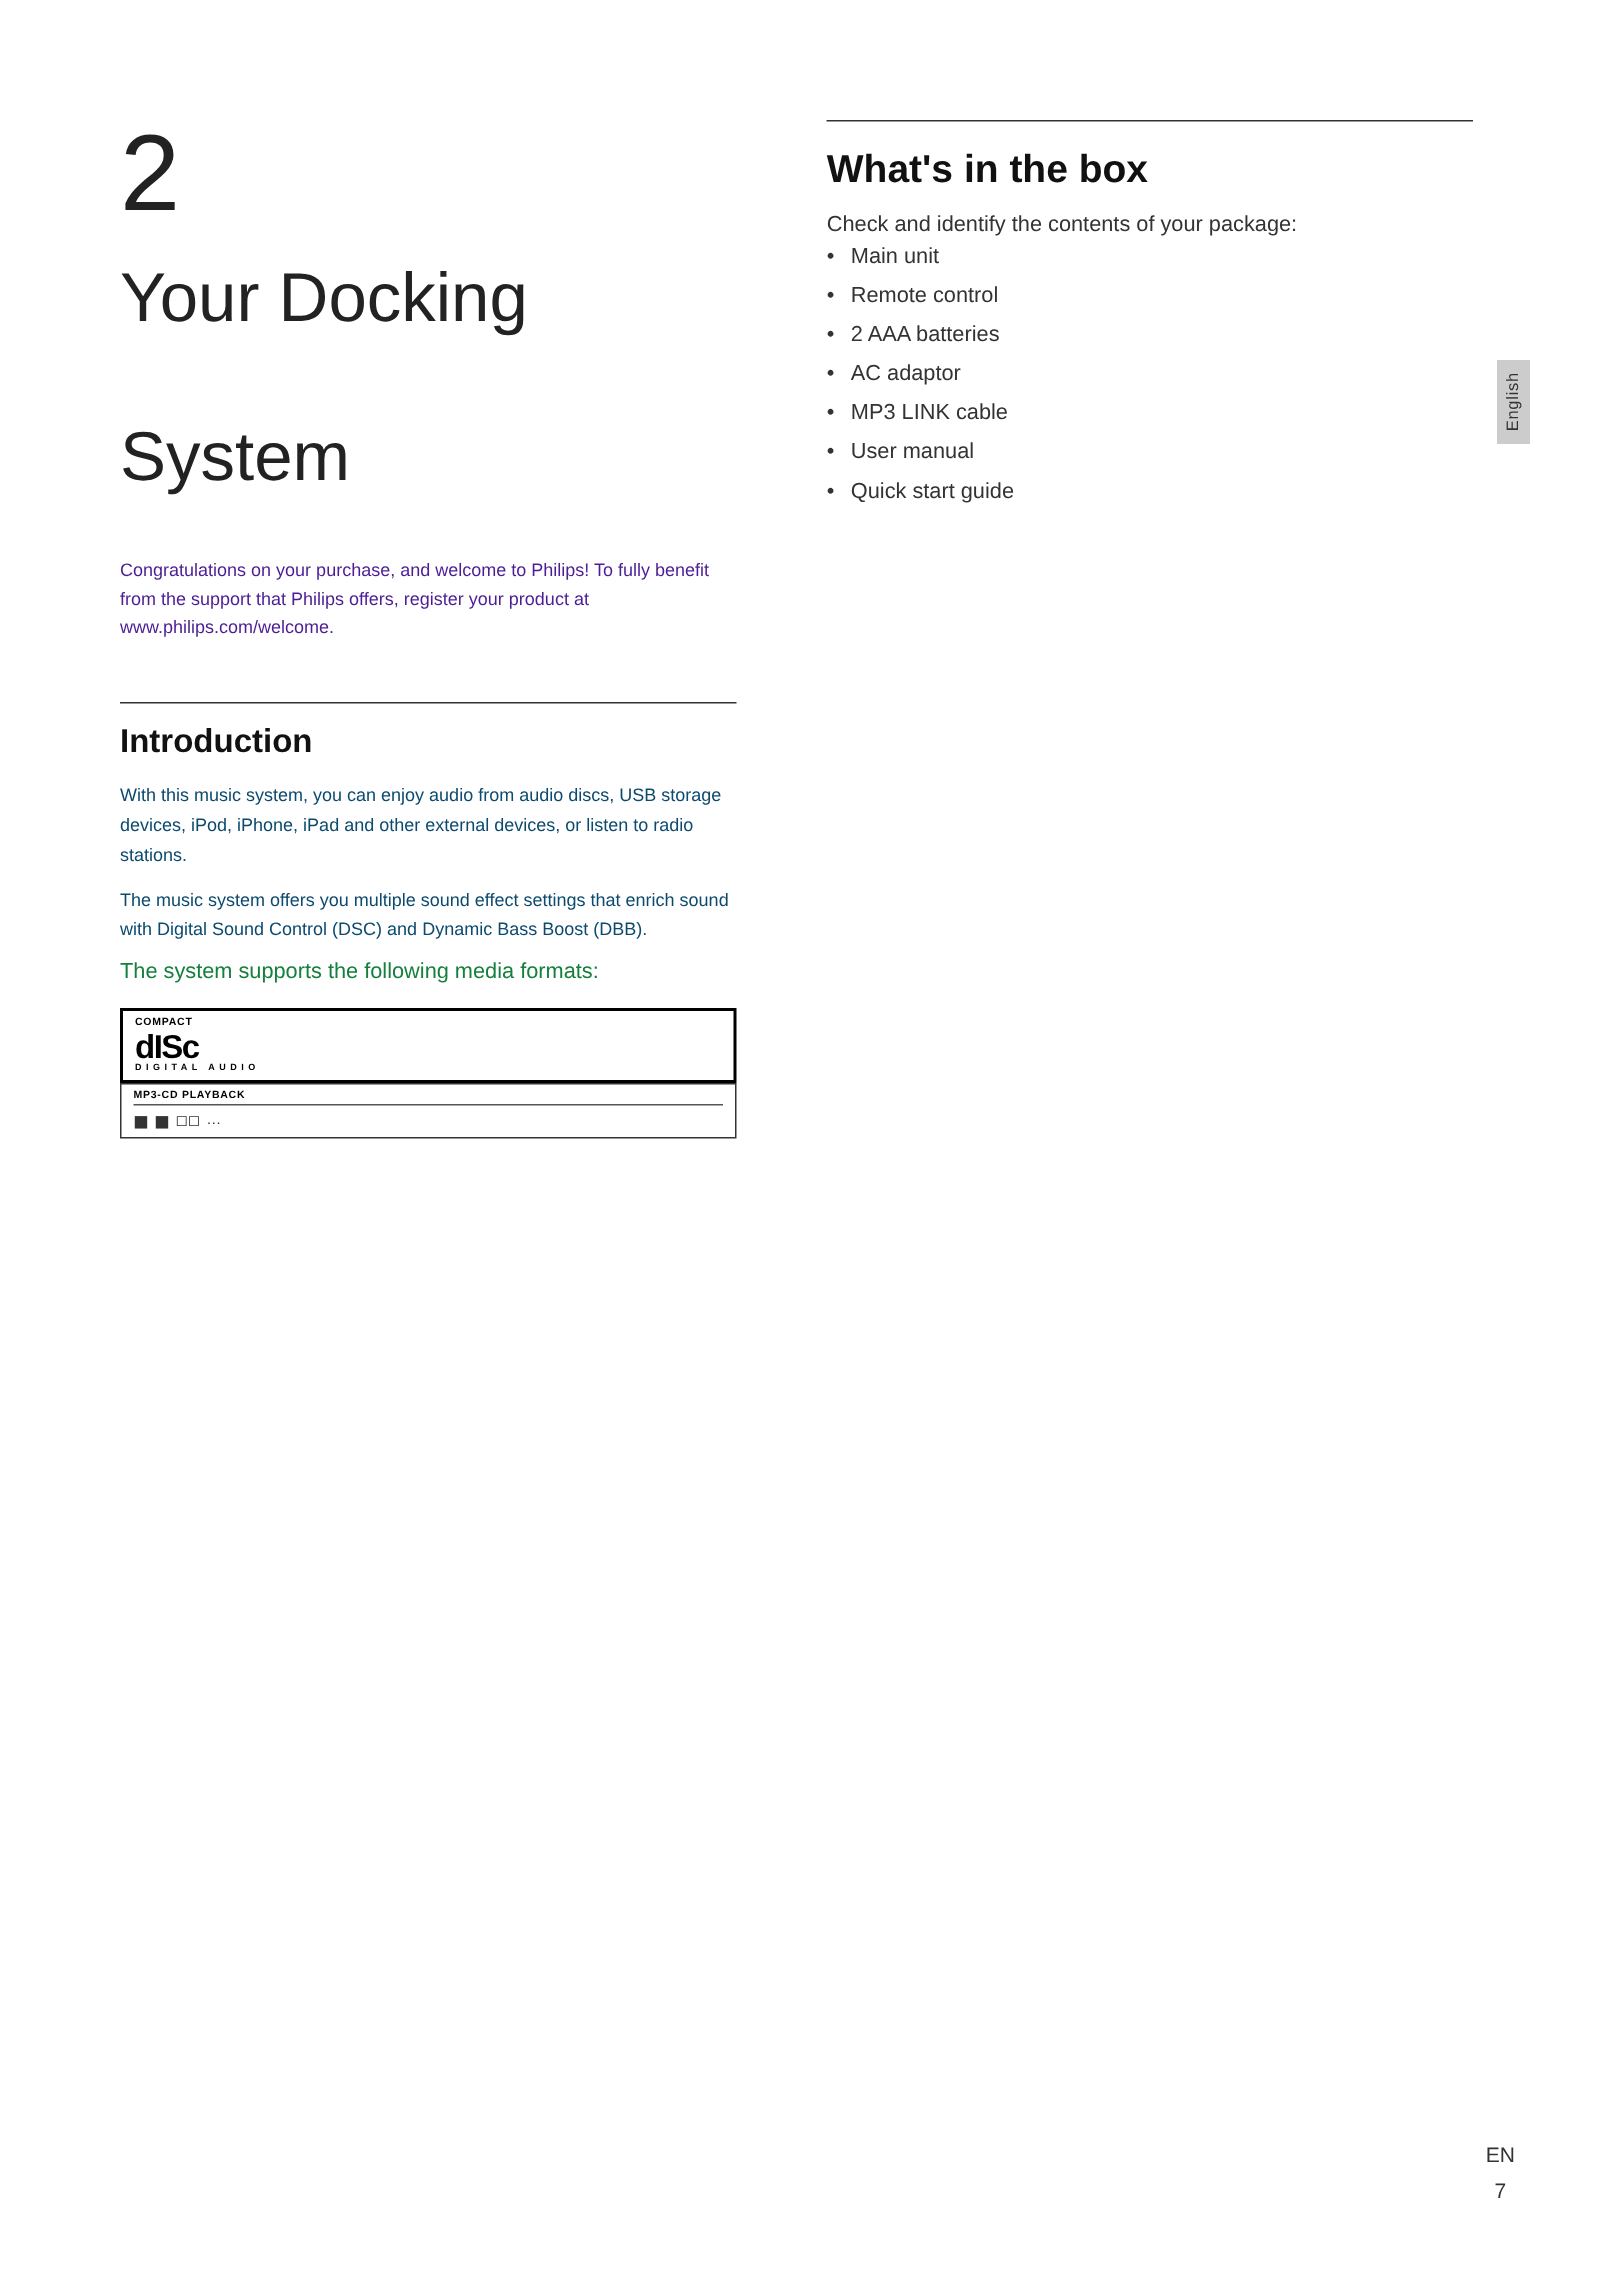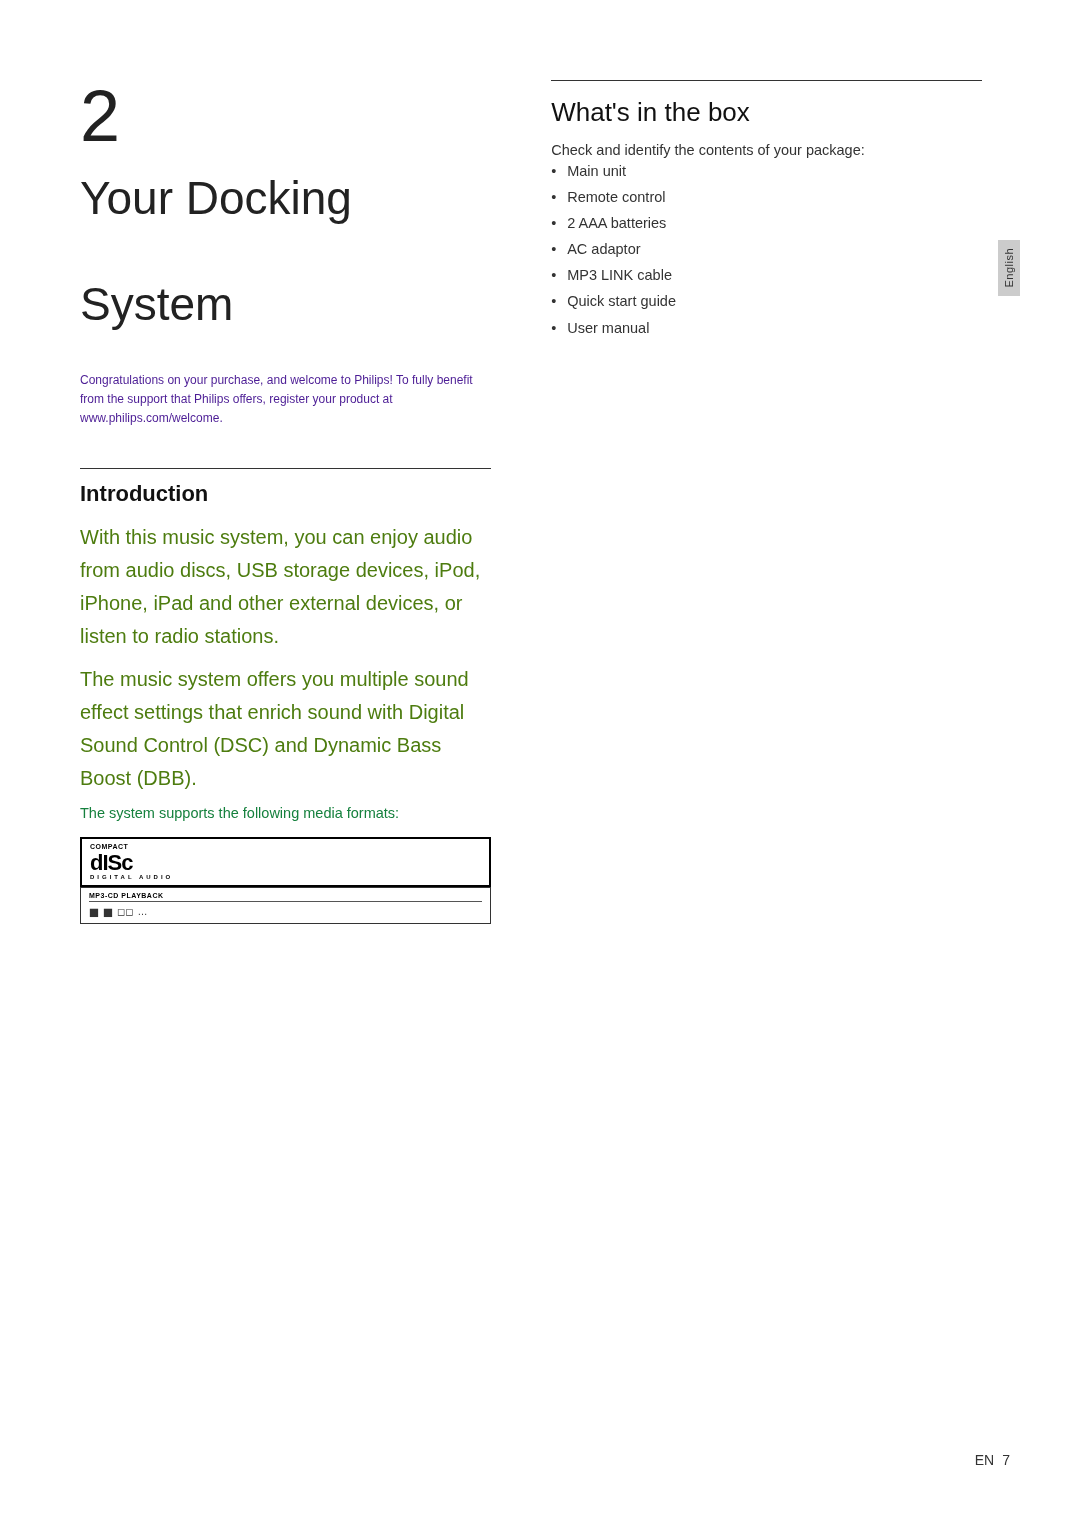--- a/index.html
+++ b/index.html
@@ -75,22 +75,22 @@
     }
 
     .section-heading {
       font-size: 22px;
       font-weight: 700;
       color: #111111;
       margin-bottom: 14px;
     }
 
     .section-paragraph {
-      font-size: 20px;
-      color: #4d7c0f;
+      font-size: 12px;
+      color: #0c4a6e;
       line-height: 1.65;
       margin-bottom: 10px;
     }
 
     .media-formats-label {
       font-size: 14.5px;
       color: #15803d;
       margin-bottom: 16px;
     }
 
@@ -120,21 +120,21 @@
     .compact-disc-logo .disc-sub {
       font-size: 6px;
       letter-spacing: 3px;
       text-transform: uppercase;
       font-weight: bold;
     }
 
     
     .whats-in-box-heading {
       font-size: 26px;
-      font-weight: 400;
+      font-weight: 700;
       color: #111111;
       margin-bottom: 14px;
     }
 
     .box-intro-text {
       font-size: 14.5px;
       color: #333333;
     }
 
     .box-list {
@@ -179,20 +179,21 @@
     }
 
     
     .page-footer {
       position: absolute;
       bottom: 60px;
       right: 70px;
       display: flex;
       align-items: center;
       gap: 8px;
+      flex-direction: column;
     }
 
     .footer-en {
       font-size: 14px;
       color: #333333;
     }
 
     .footer-page {
       font-size: 14px;
       color: #333333;
@@ -287,22 +288,22 @@
       <h2 class="whats-in-box-heading">What's in the box</h2>
 
       <p class="box-intro-text">Check and identify the contents of your package:</p>
 
       <ul class="box-list">
         <li>Main unit</li>
         <li>Remote control</li>
         <li>2 AAA batteries</li>
         <li>AC adaptor</li>
         <li>MP3 LINK cable</li>
+        <li>User manual</li>
         <li>Quick start guide</li>
-        <li>User manual</li>
       </ul>
 
     </div>
 
     <div class="sidebar-tab">
       <span class="sidebar-tab-text">English</span>
     </div>
 
   </div>
 

